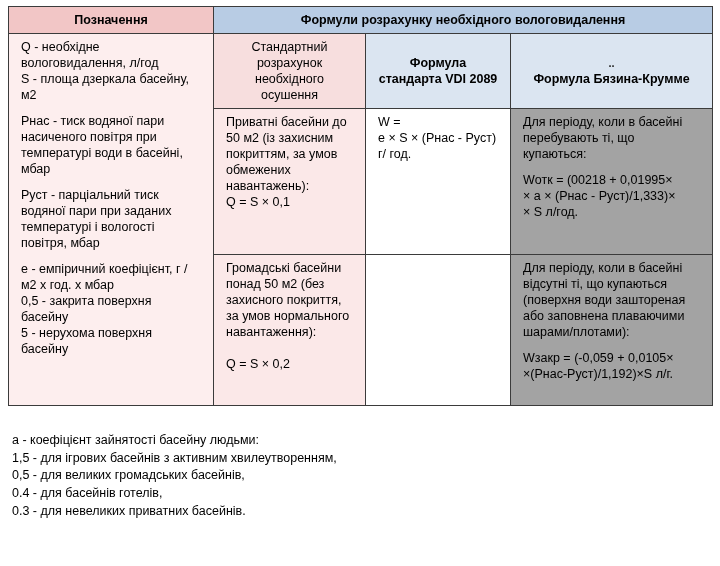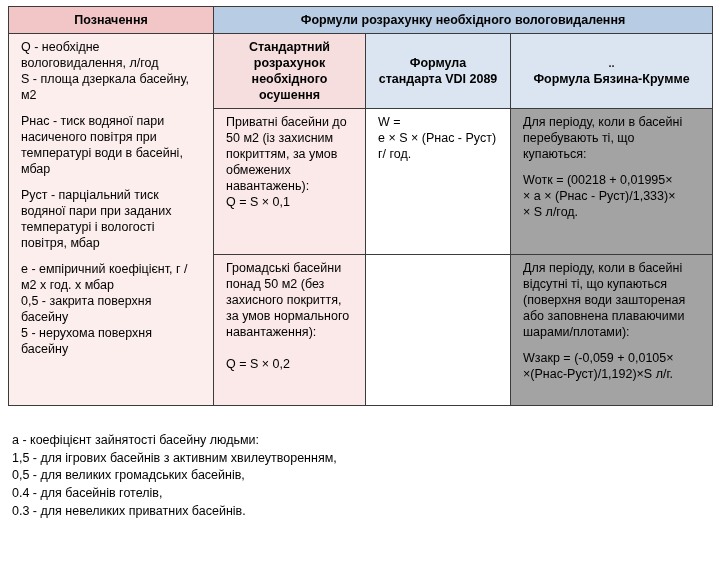--- a/index.html
+++ b/index.html
@@ -47,21 +47,21 @@
     text-align: center;
     font-weight: bold;
     font-size: 16px;
     vertical-align: middle !important;
     padding: 5px 4px !important;
     margin-left: 40px;
   }
   .sub-pink {
     background: #f7dede;
     text-align: center;
-    font-weight: bold;
+    font-weight: normal;
     font-size: 12.5px;
     vertical-align: middle !important;
     line-height: 1.3;
   }
   .sub-blue {
     background: #dbe5f1;
     text-align: center;
     font-weight: bold;
     font-size: 12.5px;
     vertical-align: middle !important;

